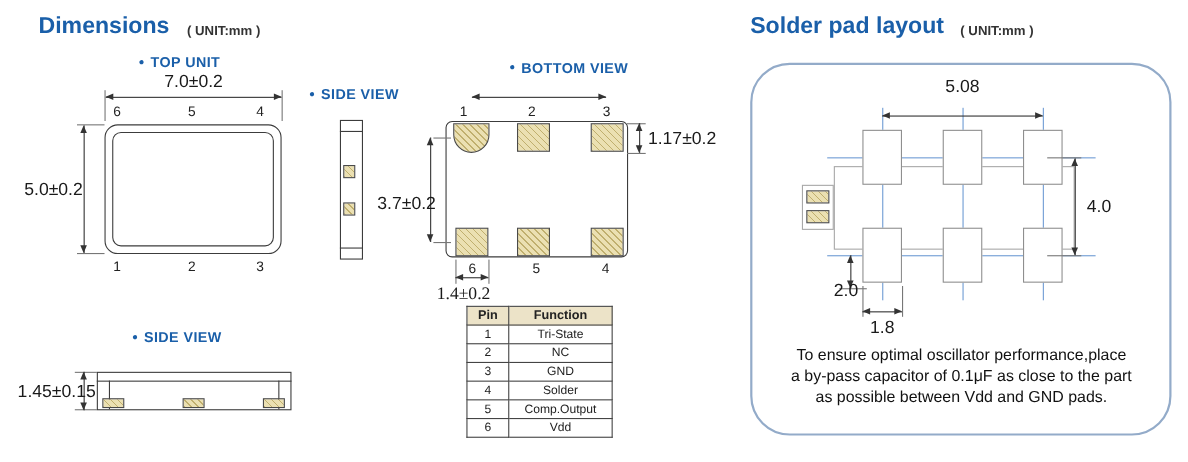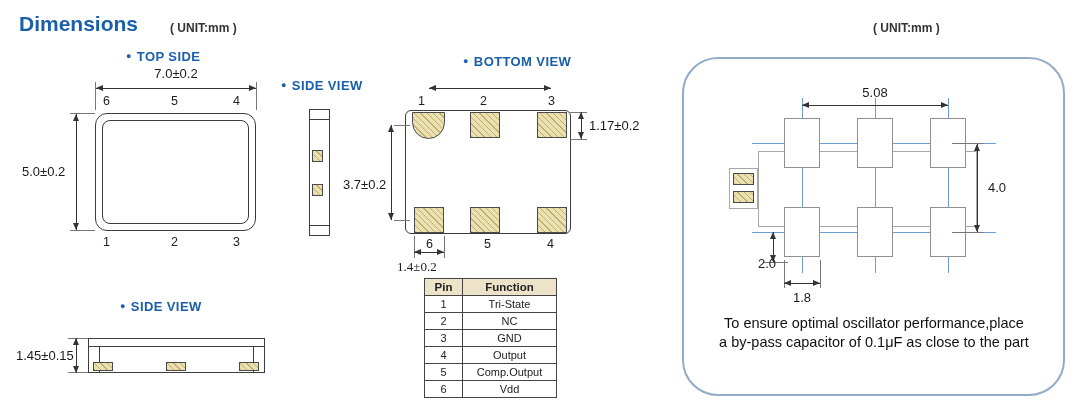--- a/index.html
+++ b/index.html
@@ -2,21 +2,21 @@
 <html><head>
 <meta charset="utf-8">
 <style>
   html,body{margin:0;padding:0;background:#fff;}
   .canvas{position:relative;width:1080px;height:420px;background:#fff;overflow:hidden;
           font-family:"Liberation Sans",sans-serif;color:#222;}
   .sec-title{position:absolute;font-size:21px;font-weight:bold;color:#1a5fa9;}
   .unit{position:absolute;font-size:12px;font-weight:bold;color:#333;}
   .vlabel{position:absolute;font-size:13px;font-weight:bold;color:#1a5fa9;letter-spacing:.4px;white-space:nowrap;}
   .bdot{font-size:9px;vertical-align:2px;margin-right:5px;color:#1a5fa9;}
-  .dimtxt{position:absolute;font-size:13px;color:#1a1a1a;white-space:nowrap;}
+  .dimtxt{position:absolute;font-size:16px;color:#1a1a1a;white-space:nowrap;}
   .pinnum{position:absolute;font-size:12.5px;color:#222;}
   .rect{position:absolute;border:1.6px solid #3c3c3c;box-sizing:border-box;}
   .thin{position:absolute;background:#3c3c3c;}
   .ext{position:absolute;background:#777;}
   .hpad{position:absolute;border:1px solid #4a4a4a;box-sizing:border-box;
         background:repeating-linear-gradient(45deg,#c0af6e 0,#c0af6e 1px,#ebe0b2 1px,#ebe0b2 4.5px);}
   .wpad{position:absolute;border:1.4px solid #8f8f8f;background:#fff;box-sizing:border-box;}
   .bl{position:absolute;background:#6f9cd4;}
   .gline{position:absolute;border:1px solid #a8a8a8;box-sizing:border-box;}
   .dimh{position:absolute;height:1px;background:#333;}
@@ -32,24 +32,24 @@
   table.pintab th,table.pintab td{border:1px solid #444;text-align:center;height:16px;padding:0 8px;}
   table.pintab th{background:#ece3c8;font-weight:bold;font-size:11.5px;}
   .roundbox{position:absolute;border:2px solid #93abc9;border-radius:36px;box-sizing:border-box;}
   .note-line{position:absolute;width:360px;text-align:center;font-size:14.5px;color:#111;}
 </style>
 </head>
 <body>
 
 <div class="canvas">
 
-  <div class="sec-title" style="left:19px;top:12px;">Dimensions</div>
+  <div class="sec-title" style="left:35px;top:12px;">Dimensions</div>
   <div class="unit" style="left:170px;top:21px;">( UNIT:mm )</div>
 
-  <div class="vlabel" style="left:126px;top:49px;"><span class="bdot">●</span><span>TOP SIDE</span></div>
+  <div class="vlabel" style="left:126px;top:49px;"><span class="bdot">●</span><span>TOP UNIT</span></div>
 
   <div class="dimtxt ctr" style="left:95px;top:66px;width:162px;">7.0±0.2</div>
   <div class="dimh" style="left:96px;top:88px;width:160px;"></div>
   <div class="ext" style="left:95px;top:82px;width:1px;height:28px;"></div>
   <div class="ext" style="left:256px;top:82px;width:1px;height:28px;"></div>
 
   <div class="pinnum" style="left:103px;top:94px;">6</div>
   <div class="pinnum" style="left:171px;top:94px;">5</div>
   <div class="pinnum" style="left:233px;top:94px;">4</div>
 
@@ -124,21 +124,21 @@
     <tr>
       <td>2</td>
       <td>NC</td>
     </tr>
     <tr>
       <td>3</td>
       <td>GND</td>
     </tr>
     <tr>
       <td>4</td>
-      <td>Output</td>
+      <td>Solder</td>
     </tr>
     <tr>
       <td>5</td>
       <td>Comp.Output</td>
     </tr>
     <tr>
       <td>6</td>
       <td>Vdd</td>
     </tr>
   </tbody>
@@ -150,20 +150,21 @@
   <div class="ext" style="left:68px;top:372px;width:20px;height:1px;"></div>
   <div class="dimv" style="left:76px;top:338px;height:35px;"></div>
   <div class="rect" style="left:88px;top:338px;width:177px;height:35px;border-width:1.4px;"></div>
   <div class="thin" style="left:88px;top:346px;width:177px;height:1px;"></div>
   <div class="thin" style="left:99px;top:346px;width:1px;height:26px;"></div>
   <div class="thin" style="left:253px;top:346px;width:1px;height:26px;"></div>
   <div class="hpad" style="left:93px;top:362px;width:20px;height:9px;"></div>
   <div class="hpad" style="left:166px;top:362px;width:20px;height:9px;"></div>
   <div class="hpad" style="left:239px;top:362px;width:20px;height:9px;"></div>
 
+  <div class="sec-title" style="left:682px;top:12px;">Solder pad layout</div>
   <div class="unit" style="left:873px;top:21px;">( UNIT:mm )</div>
 
   <div class="roundbox" style="left:682px;top:57px;width:383px;height:339px;"></div>
 
   <div class="bl" style="left:802px;top:98px;width:1px;height:175px;"></div>
   <div class="bl" style="left:875px;top:98px;width:1px;height:175px;"></div>
   <div class="bl" style="left:948px;top:98px;width:1px;height:175px;"></div>
   <div class="bl" style="left:752px;top:143px;width:244px;height:1px;"></div>
   <div class="bl" style="left:752px;top:232px;width:244px;height:1px;"></div>
 
@@ -172,33 +173,34 @@
   <div class="hpad" style="left:733px;top:173px;width:21px;height:12px;"></div>
   <div class="hpad" style="left:733px;top:191px;width:21px;height:12px;"></div>
 
   <div class="wpad" style="left:784px;top:118px;width:36px;height:50px;"></div>
   <div class="wpad" style="left:857px;top:118px;width:36px;height:50px;"></div>
   <div class="wpad" style="left:930px;top:118px;width:36px;height:50px;"></div>
   <div class="wpad" style="left:784px;top:207px;width:36px;height:50px;"></div>
   <div class="wpad" style="left:857px;top:207px;width:36px;height:50px;"></div>
   <div class="wpad" style="left:930px;top:207px;width:36px;height:50px;"></div>
 
-  <div class="dimtxt ctr" style="left:802px;top:85px;width:146px;">5.08</div>
+  <div class="dimtxt ctr" style="left:802px;top:71px;width:146px;">5.08</div>
   <div class="dimh" style="left:802px;top:105px;width:146px;"></div>
 
   <div class="ext" style="left:952px;top:143px;width:31px;height:1px;"></div>
   <div class="ext" style="left:952px;top:232px;width:31px;height:1px;"></div>
   <div class="dimv" style="left:977px;top:144px;height:88px;"></div>
   <div class="dimtxt" style="left:988px;top:180px;">4.0</div>
 
   <div class="ext" style="left:763px;top:262px;width:25px;height:1px;"></div>
   <div class="dimv" style="left:773px;top:232px;height:30px;"></div>
   <div class="dimtxt" style="left:742px;top:256px;margin-left:16px;">2.0</div>
 
   <div class="ext" style="left:784px;top:260px;width:1px;height:28px;"></div>
   <div class="ext" style="left:820px;top:260px;width:1px;height:28px;"></div>
   <div class="dimh" style="left:784px;top:283px;width:36px;"></div>
   <div class="dimtxt ctr" style="left:779px;top:290px;width:46px;">1.8</div>
 
   <div class="note-line" style="left:694px;top:315px;">To ensure optimal oscillator performance,place</div>
   <div class="note-line" style="left:694px;top:334px;">a by-pass capacitor of 0.1μF as close to the part</div>
+  <div class="note-line" style="left:694px;top:353px;">as possible between Vdd and GND pads.</div>
 
 </div>
 
 </body></html>

